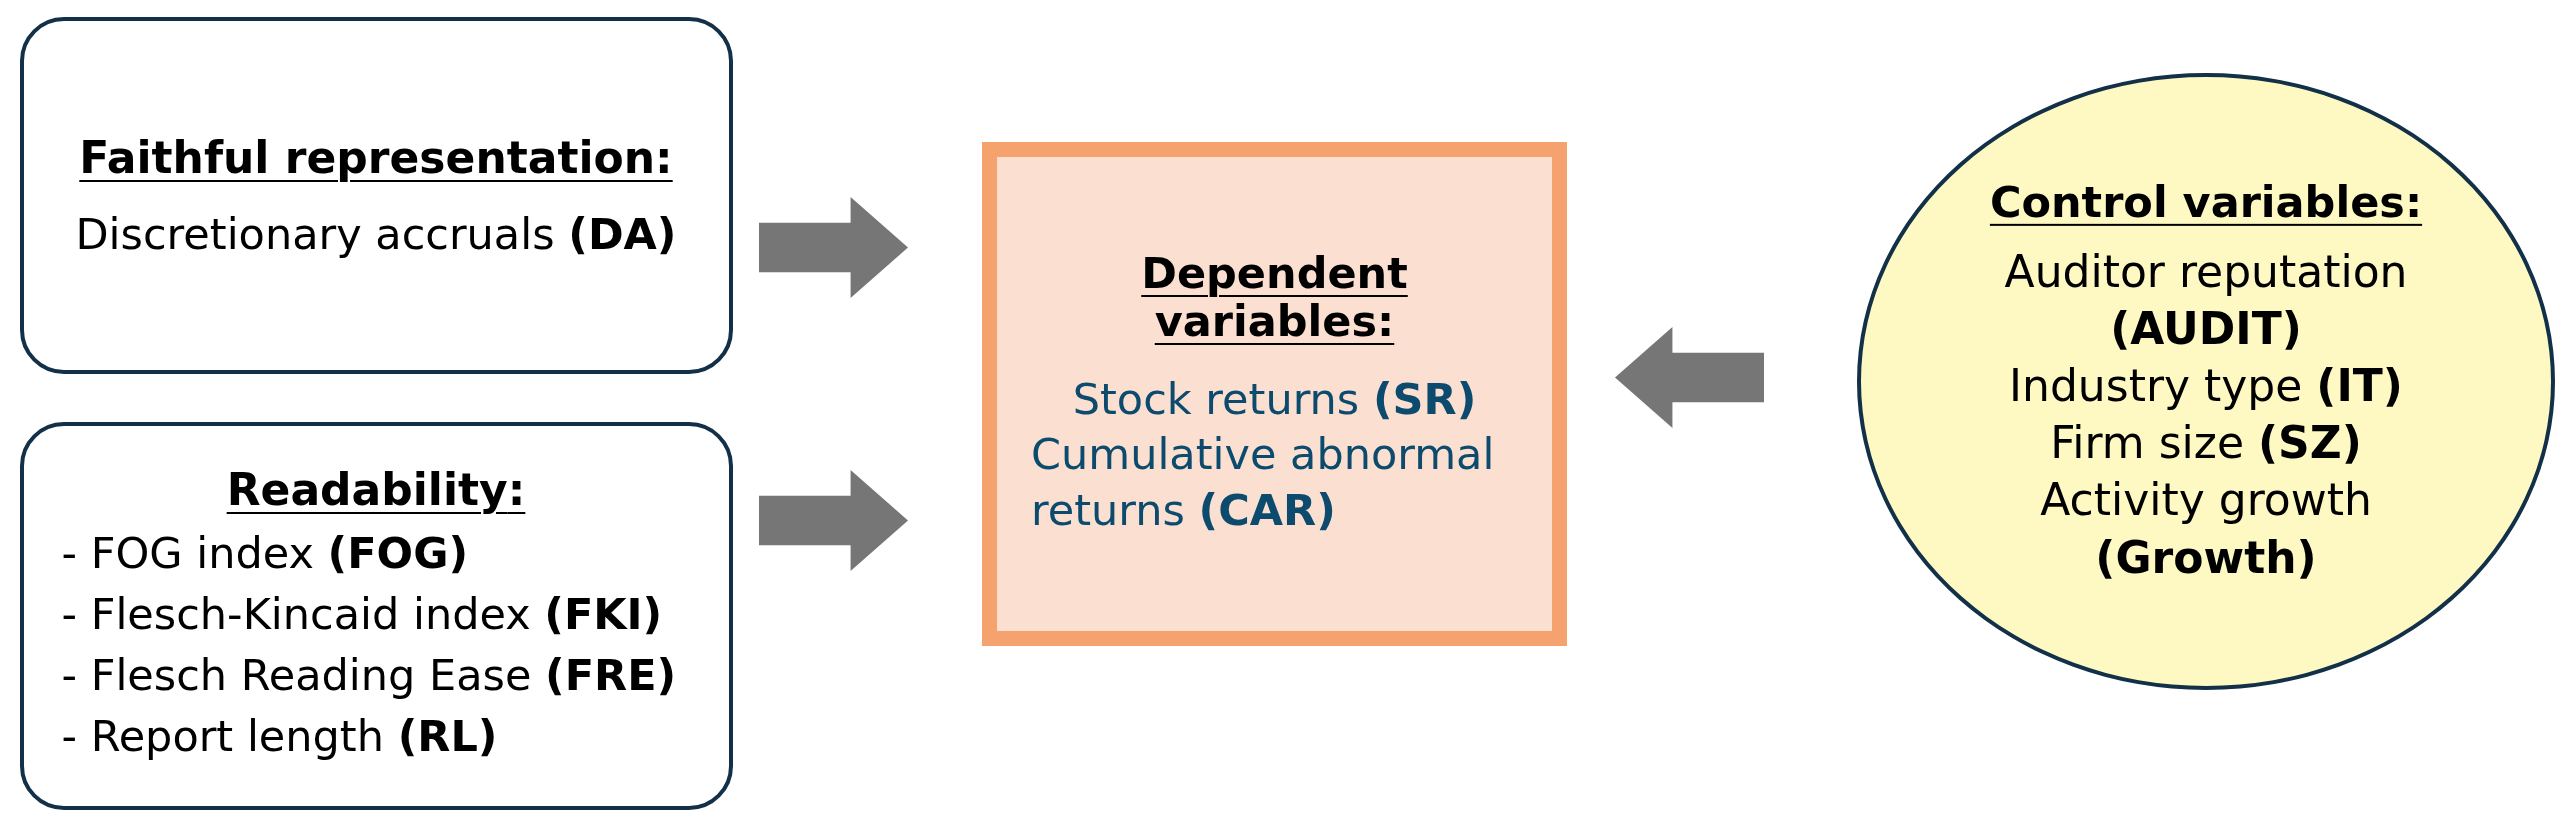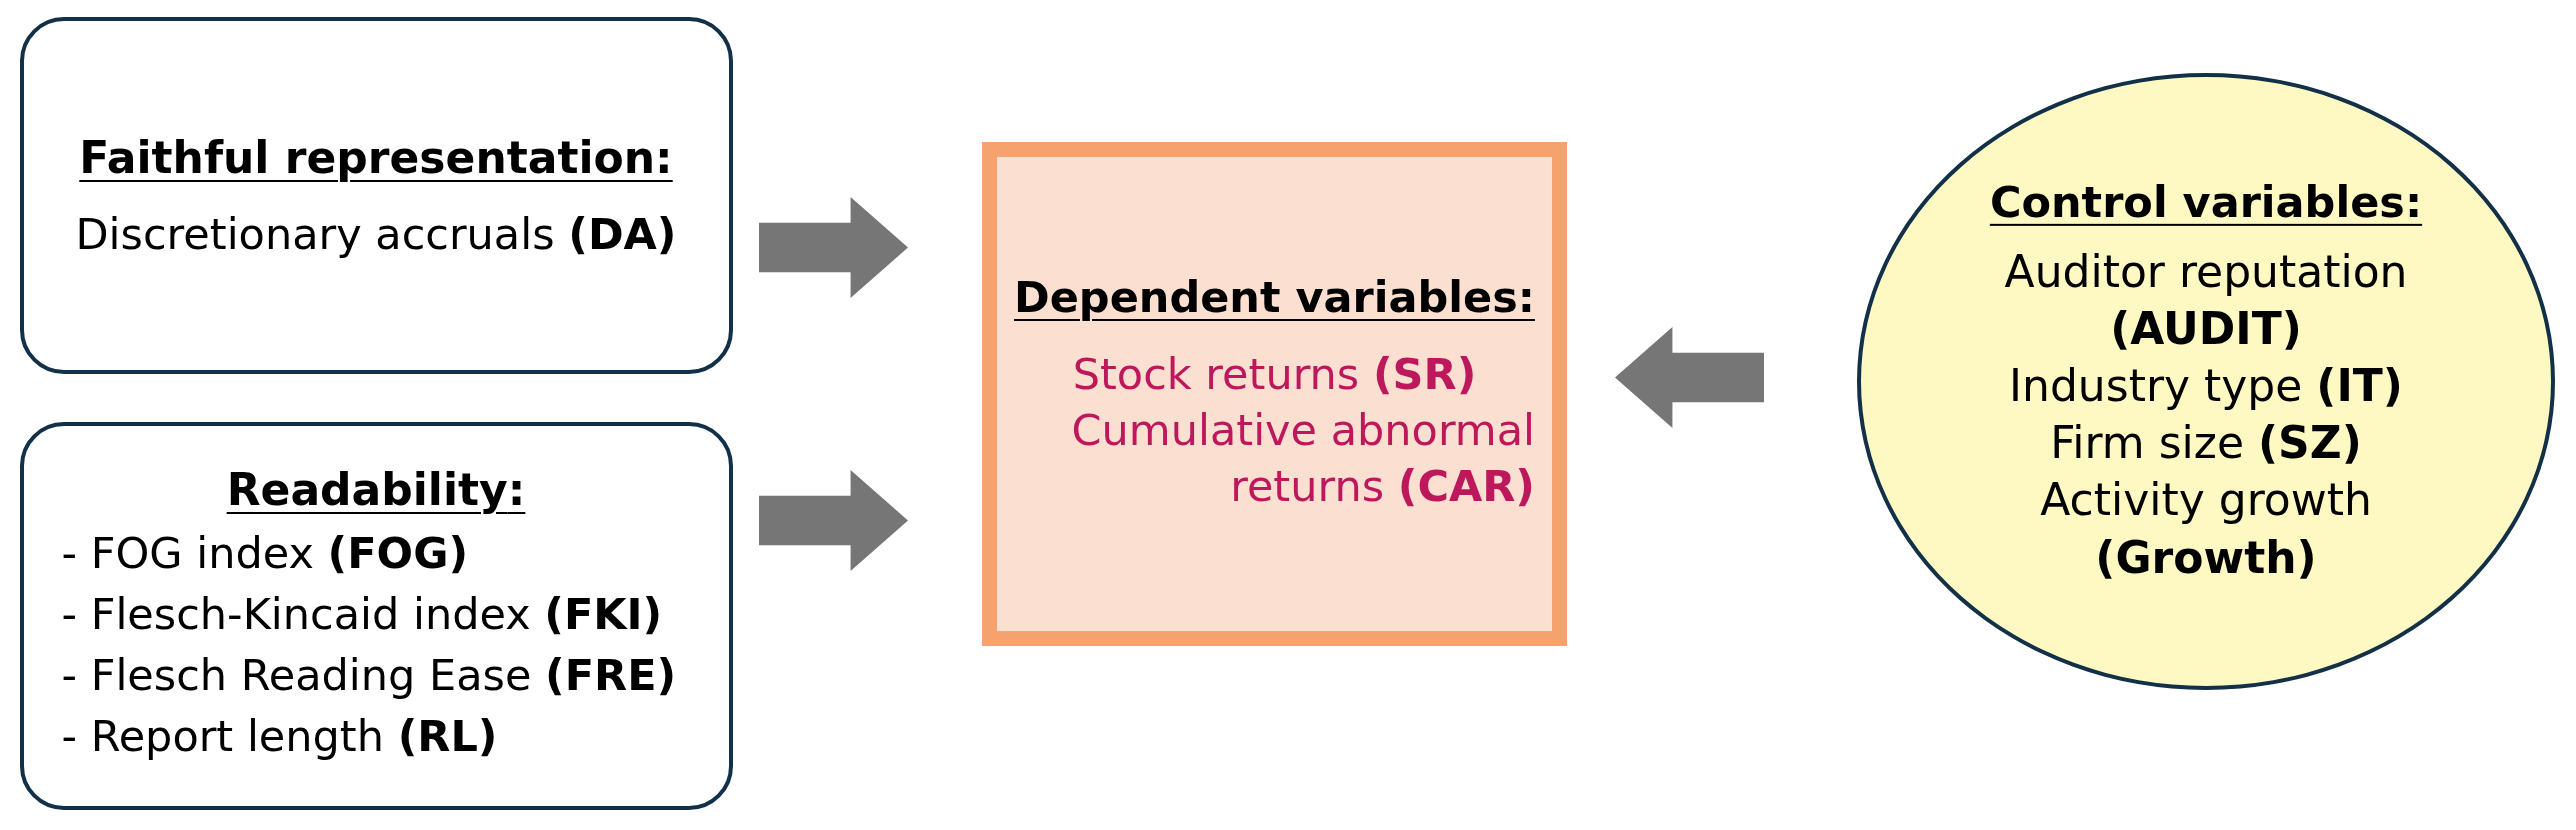--- a/index.html
+++ b/index.html
@@ -93,34 +93,34 @@
     top: 142px;
     width: 585px;
     height: 504px;
     box-sizing: border-box;
     border: 15px solid #F5A26E;
     background: #FBE0D1;
     display: flex;
     flex-direction: column;
     justify-content: center;
     align-items: center;
-    padding: 0 17px;
+    padding: 0 34px;
   }
   #box-dependent .title {
     font-size: 43px;
     line-height: 1.12;
     color: #000;
     margin-bottom: 26.5px;
     text-align: center;
   }
   #box-dependent .line {
     font-size: 43px;
     line-height: 1.30;
-    color: #be185d;
-    text-align: right;
+    color: #0c4a6e;
+    text-align: left;
   }
 
   
   #ellipse-control {
     position: absolute;
     left: 1857px;
     top: 73px;
     width: 698px;
     height: 617px;
     box-sizing: border-box;

